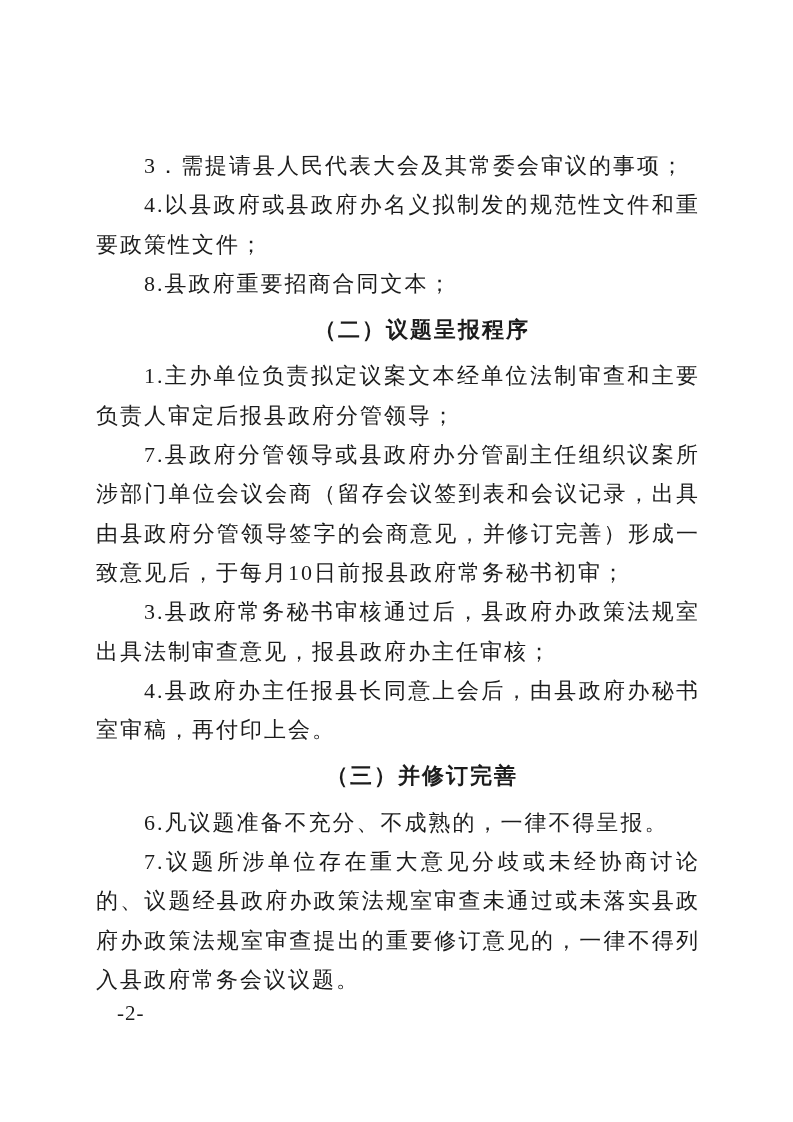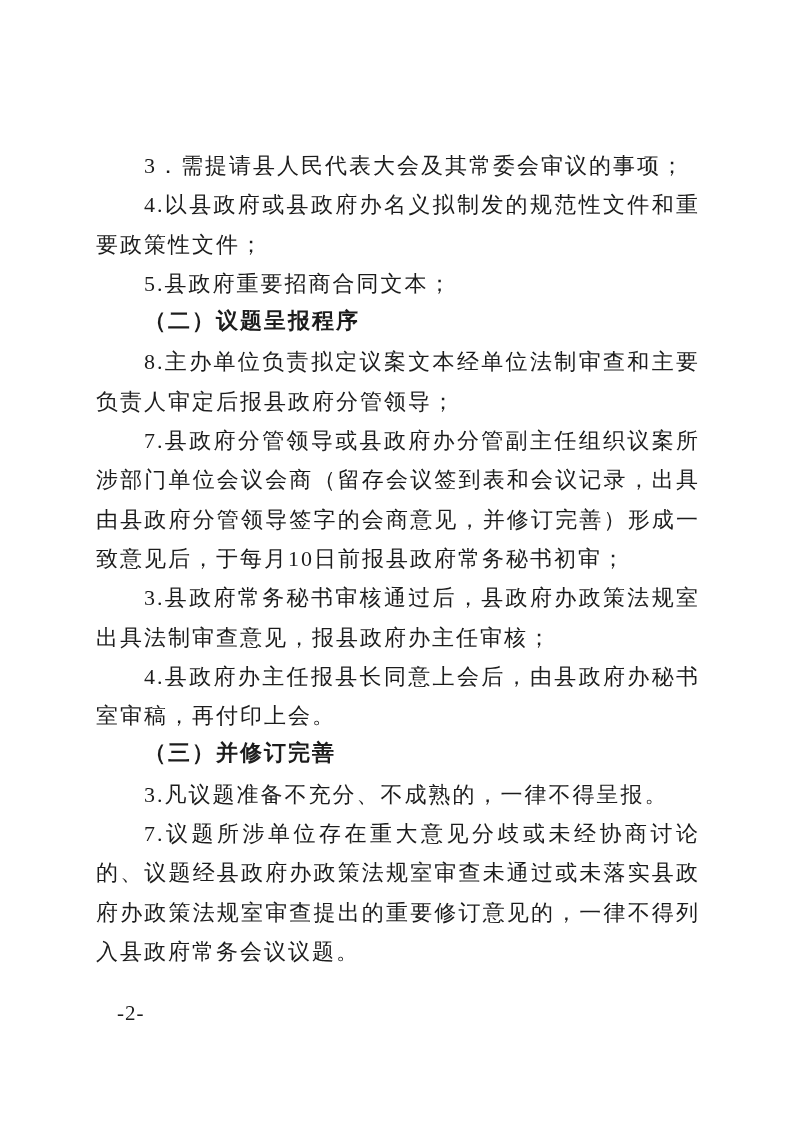--- a/index.html
+++ b/index.html
@@ -28,50 +28,49 @@
     font-size: 22px;
     line-height: 39.3px;
     letter-spacing: 2px;
     text-indent: 48px;
     text-align: justify;
     text-align-last: left;
     text-justify: inter-character;
     font-weight: 400;
   }
   .heading {
-    margin: 0;
+    margin: 7px;
     font-size: 22px;
     line-height: 39.3px;
     letter-spacing: 2px;
     text-indent: 48px;
     font-weight: 700;
-    text-align: left;
-    font-family: Liberation Mono, monospace;
+    text-align: center;
   }
   .page-number {
     position: absolute;
     left: 117px;
     top: 998px;
     font-size: 21px;
     line-height: 30px;
     letter-spacing: 1px;
     color: #1c1c1c;
   }
 </style>
 </head>
 <body>
 
 <div class="page">
   <div class="content">
     <p class="para">3．需提请县人民代表大会及其常委会审议的事项；</p>
     <p class="para">4.以县政府或县政府办名义拟制发的规范性文件和重要政策性文件；</p>
-    <p class="para">5.县政府重要招商合同文本；</p>
+    <p class="para">8.县政府重要招商合同文本；</p>
     <h2 class="heading">（二）议题呈报程序</h2>
-    <p class="para">8.主办单位负责拟定议案文本经单位法制审查和主要负责人审定后报县政府分管领导；</p>
+    <p class="para">1.主办单位负责拟定议案文本经单位法制审查和主要负责人审定后报县政府分管领导；</p>
     <p class="para">7.县政府分管领导或县政府办分管副主任组织议案所涉部门单位会议会商（留存会议签到表和会议记录，出具由县政府分管领导签字的会商意见，并修订完善）形成一致意见后，于每月10日前报县政府常务秘书初审；</p>
     <p class="para">3.县政府常务秘书审核通过后，县政府办政策法规室出具法制审查意见，报县政府办主任审核；</p>
     <p class="para">4.县政府办主任报县长同意上会后，由县政府办秘书室审稿，再付印上会。</p>
     <h2 class="heading">（三）并修订完善</h2>
-    <p class="para">3.凡议题准备不充分、不成熟的，一律不得呈报。</p>
+    <p class="para">6.凡议题准备不充分、不成熟的，一律不得呈报。</p>
     <p class="para">7.议题所涉单位存在重大意见分歧或未经协商讨论的、议题经县政府办政策法规室审查未通过或未落实县政府办政策法规室审查提出的重要修订意见的，一律不得列入县政府常务会议议题。</p>
   </div>
   <div class="page-number">-2-</div>
 </div>
 
 </body></html>

